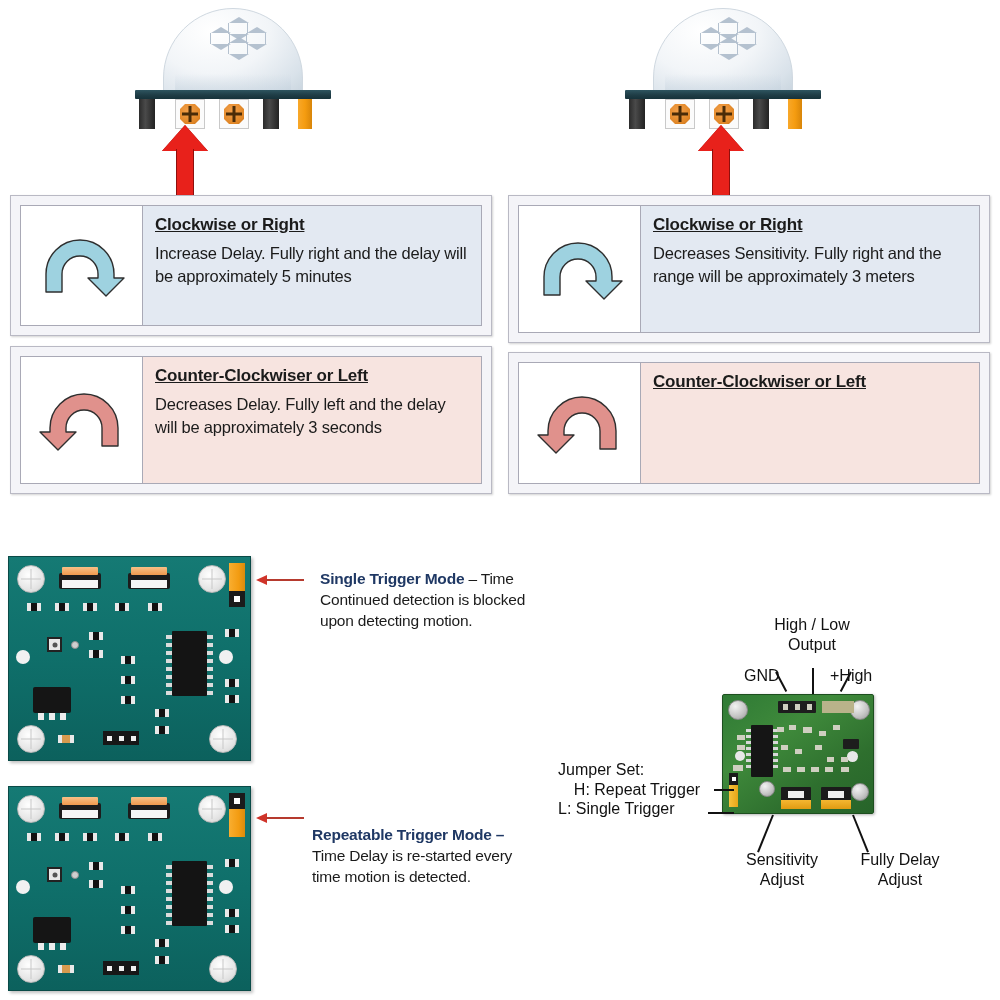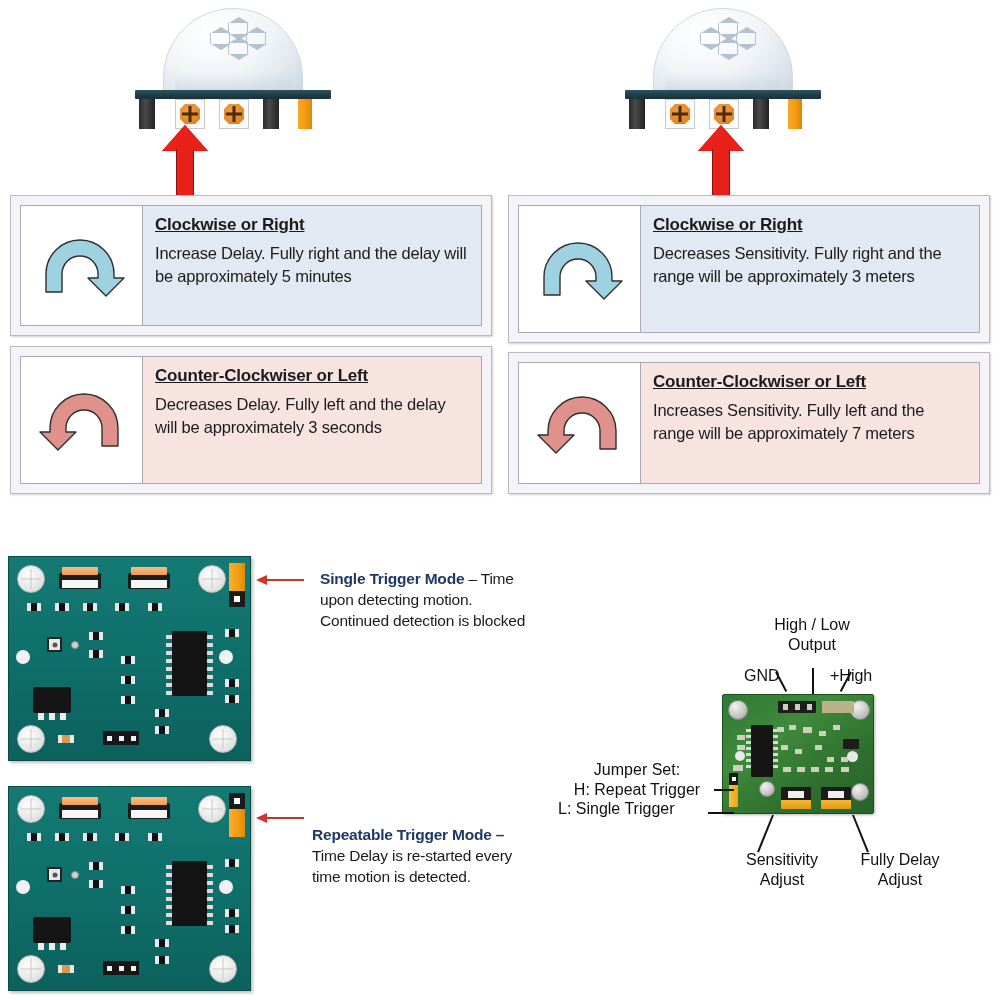--- a/index.html
+++ b/index.html
@@ -319,21 +319,20 @@
 
   <div class="panel" style="left:508px; top:352px; width:482px; height:142px;">
     <div class="row pink" style="height:122px;">
       <div class="icon-cell">
         <svg class="curv" viewBox="0 0 92 64">
           <path d="M82 58 L82 40 A34 34 0 0 0 14 40 L14 44 L4 44 L22 62 L40 44 L30 44 L30 40 A18 18 0 0 1 66 40 L66 58 Z" fill="#e0918c" stroke="#2f2f2f" stroke-width="1.4" stroke-linejoin="round"></path>
         </svg>
       </div>
       <div class="text-cell">
         <div class="ttl">Counter-Clockwiser or Left</div>
-        <div class="bdy">Increases Sensitivity.  Fully left and the range will be approximately 7 meters</div>
       </div>
     </div>
   </div>
 
   <div class="pcb" style="left:8px; top:556px; width:243px; height:205px;">
     <div class="hole cross" style="left:8px;  top:8px;   width:28px; height:28px;"></div>
     <div class="hole cross" style="left:189px;top:8px;   width:28px; height:28px;"></div>
     <div class="hole cross" style="left:8px;  top:168px; width:28px; height:28px;"></div>
     <div class="hole cross" style="left:200px;top:168px; width:28px; height:28px;"></div>
     <div class="hole plain" style="left:7px;  top:93px;  width:14px; height:14px;"></div>
@@ -415,22 +414,22 @@
     </div>
   </div>
 
   <div class="left-arrow" style="left:256px; top:575px; width:48px;">
     <div class="hd"></div>
       <div class="ln"></div>
   </div>
 
   <div class="callout" style="left:320px; top:568px; width:235px;">
     <div class="hd2"><span>Single Trigger Mode</span><span class="norm"> – </span><span class="norm">Time</span></div>
+    <div class="bd2">Continued detection is blocked</div>
     <div class="bd2">upon detecting motion.</div>
-    <div class="bd2">Continued detection is blocked</div>
   </div>
 
   <div class="pcb" style="left:8px; top:786px; width:243px; height:205px;">
     <div class="hole cross" style="left:8px;  top:8px;   width:28px; height:28px;"></div>
     <div class="hole cross" style="left:189px;top:8px;   width:28px; height:28px;"></div>
     <div class="hole cross" style="left:8px;  top:168px; width:28px; height:28px;"></div>
     <div class="hole cross" style="left:200px;top:168px; width:28px; height:28px;"></div>
     <div class="hole plain" style="left:7px;  top:93px;  width:14px; height:14px;"></div>
     <div class="hole plain" style="left:210px;top:93px;  width:14px; height:14px;"></div>
 
@@ -602,21 +601,21 @@
   <div class="lead" style="left:852px; top:815px; width:2px; height:40px; transform:rotate(-22deg); transform-origin:top;"></div>
 
   <div class="lbl c" style="left:752px; top:615px; width:120px;">
     <div>High / Low</div>
     <div>Output</div>
   </div>
   <div class="lbl" style="left:744px; top:666px;">GND</div>
   <div class="lbl" style="left:830px; top:666px;">+High</div>
 
   <div class="lbl r" style="left:558px; top:760px; width:158px;">
-    <div style="text-align:center;">Jumper Set:</div>
+    <div style="text-align:left;">Jumper Set:</div>
     <div style="text-align:center;">H: Repeat Trigger</div>
     <div style="text-align:left;">L: Single Trigger</div>
   </div>
 
   <div class="lbl c" style="left:722px; top:850px; width:120px;">
     <div>Sensitivity</div>
     <div>Adjust</div>
   </div>
   <div class="lbl c" style="left:838px; top:850px; width:124px;">
     <div>Fully Delay</div>

